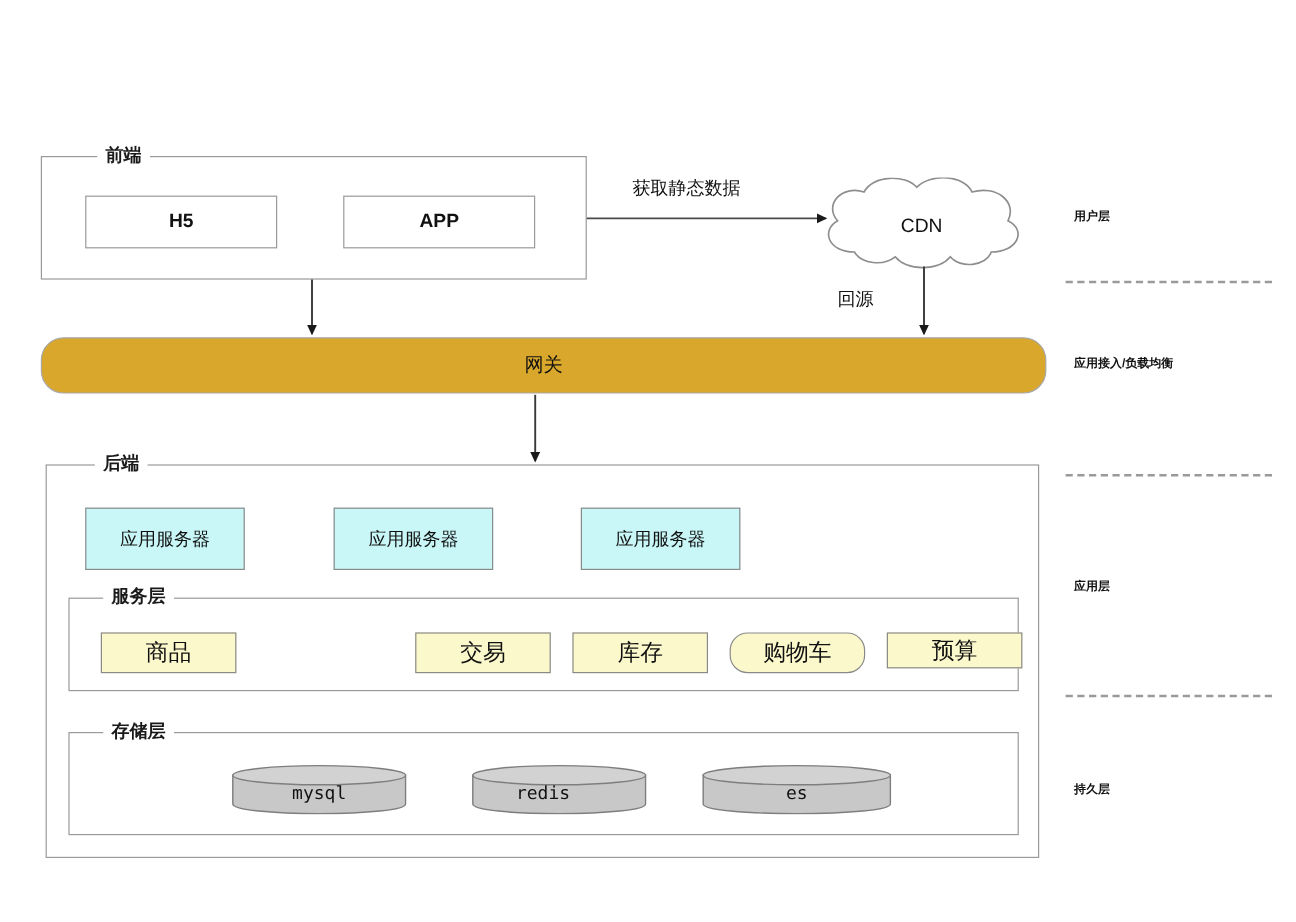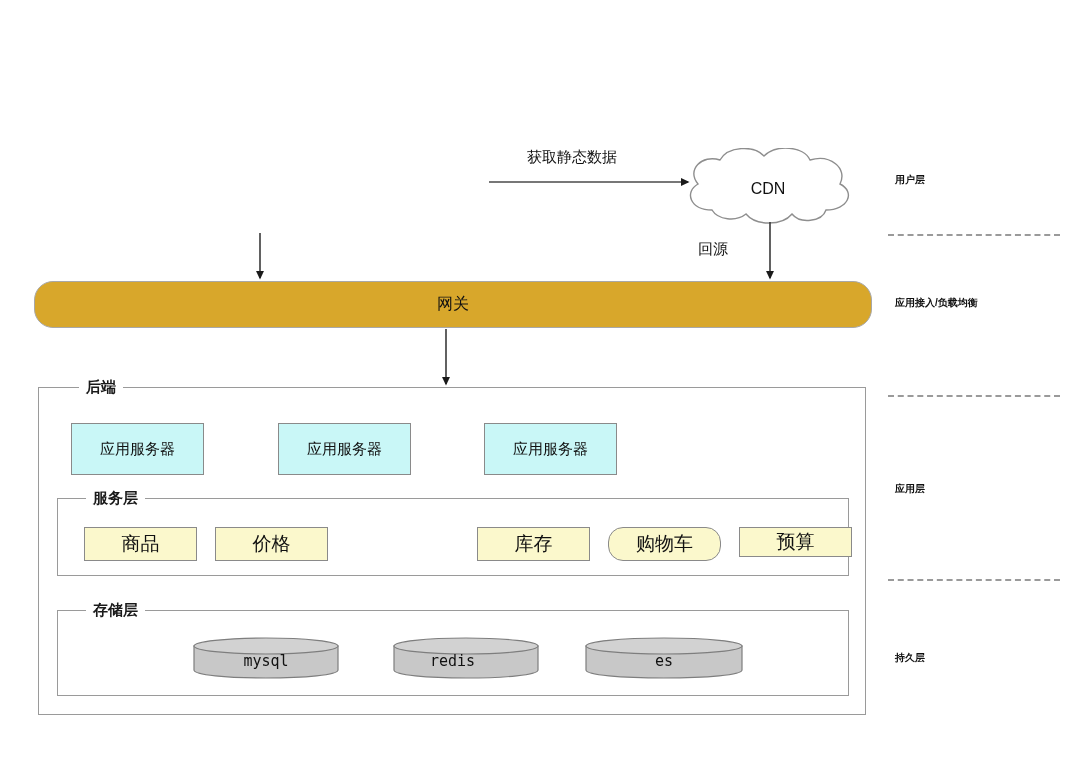--- a/index.html
+++ b/index.html
@@ -152,20 +152,29 @@
     color: #111;
     white-space: nowrap;
   }
 </style>
 </head>
 <body>
 
 <div id="diagram-root">
 
 
+  <div class="group" style="left:34px; top:130px; width:455px; height:103px;">
+    <div class="group-label" style="left:46px;">前端</div>
+    <div class="node plain" style="left:36px; top:32px; width:160px; height:44px;">
+      <span>H5</span>
+    </div>
+    <div class="node plain" style="left:251px; top:32px; width:160px; height:44px;">
+      <span>APP</span>
+    </div>
+  </div>
 
   <div class="cloud" style="left:676px; top:148px; width:184px; height:82px;">
     <svg width="184" height="82" viewBox="0 0 184 82">
       <path d="M36 62
                C 14 62, 8 44, 22 36
                C 10 22, 26 6, 44 12
                C 52 -2, 78 -3, 88 8
                C 100 -4, 128 -2, 134 12
                C 154 6, 172 20, 164 36
                C 180 44, 172 62, 150 62
@@ -191,22 +200,22 @@
     </div>
     <div class="node appserver" style="left:445px; top:35px; width:133px; height:52px;">
       <span>应用服务器</span>
     </div>
 
     <div class="group" style="left:18px; top:110px; width:792px; height:78px;">
       <div class="group-label" style="left:28px;">服务层</div>
       <div class="node service" style="left:26px; top:28px; width:113px; height:34px;">
         <span>商品</span>
       </div>
-      <div class="node service" style="left:157px; top:28px; width:113px; height:34px;">
-        <span>价格</span>
+      <div class="node service" style="left:288px; top:28px; width:113px; height:34px;">
+        <span>交易</span>
       </div>
       <div class="node service" style="left:419px; top:28px; width:113px; height:34px;">
         <span>库存</span>
       </div>
       <div class="node service" style="left:550px; top:28px; width:113px; height:34px;border-radius:15px;">
         <span>购物车</span>
       </div>
       <div class="node service" style="left:681px; top:28px; width:113px; height:30px;font-family:Liberation Mono, monospace;">
         <span>预算</span>
       </div>

